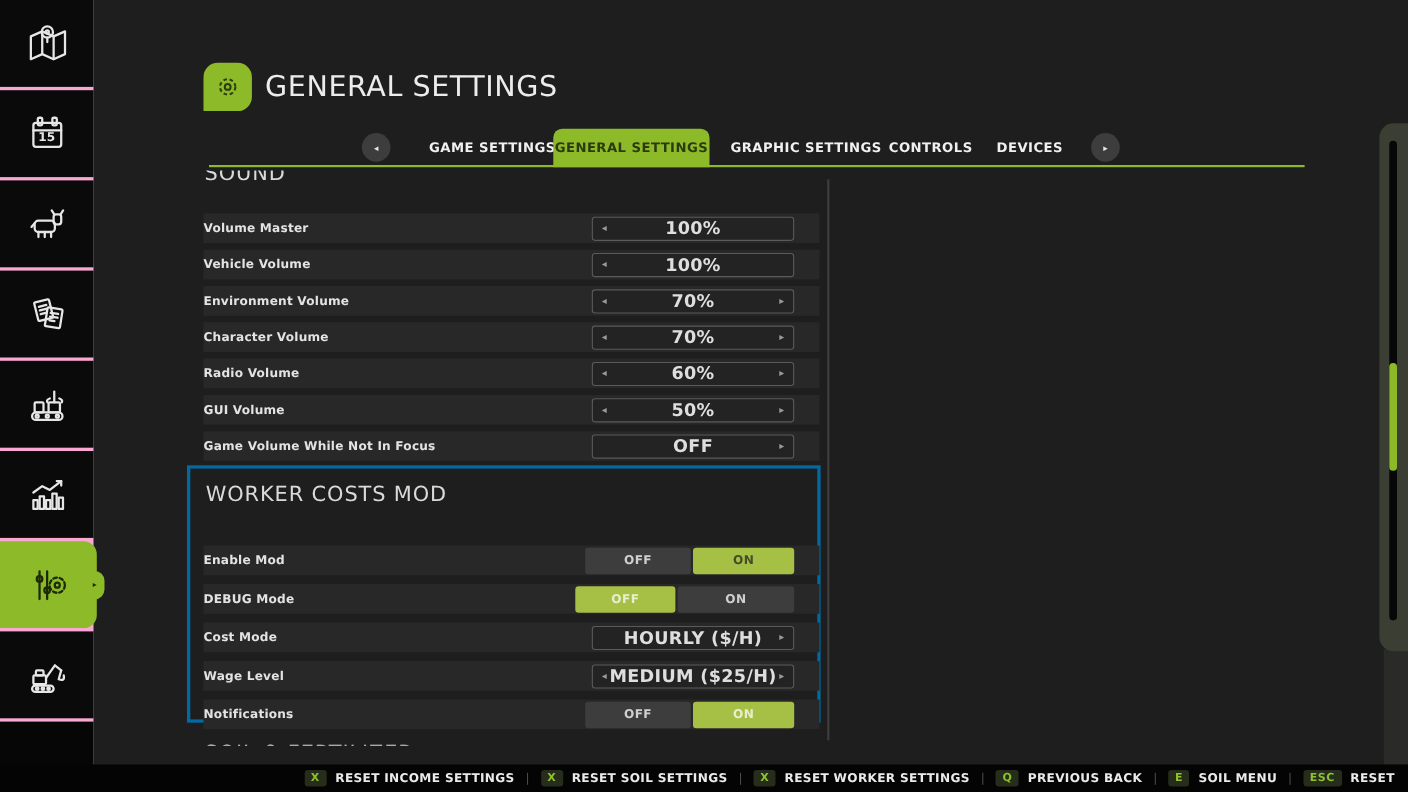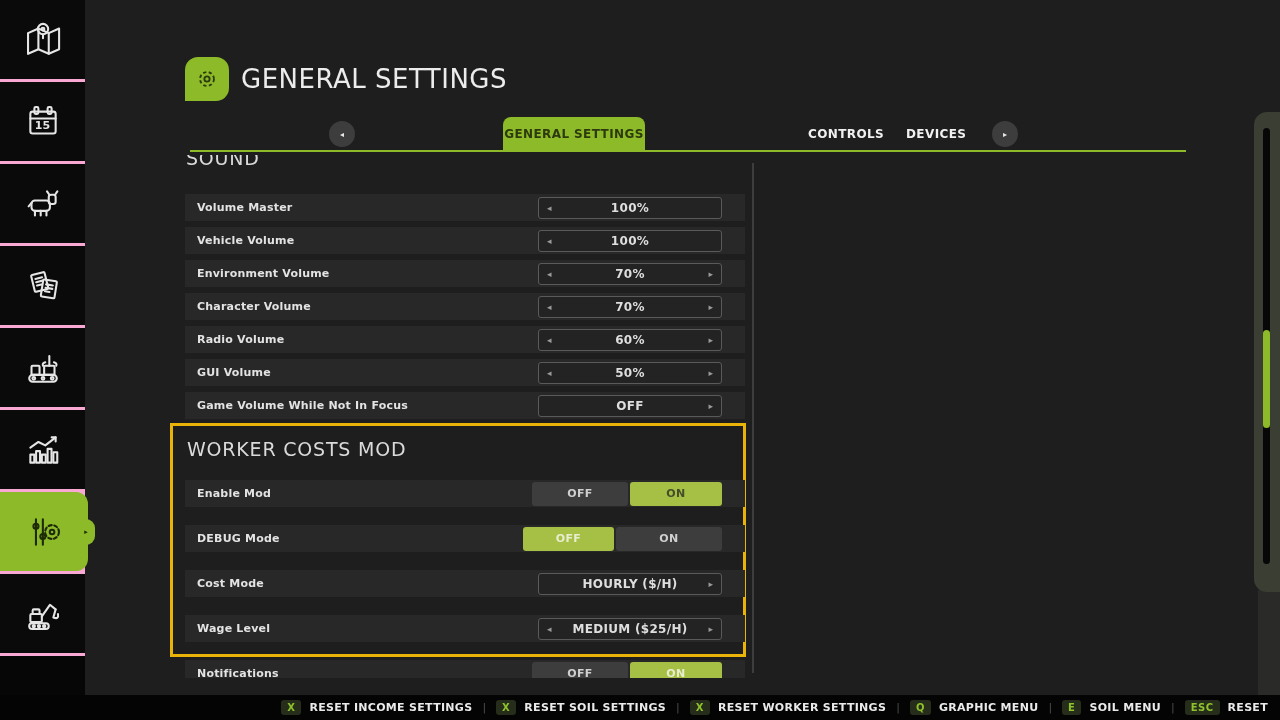--- a/index.html
+++ b/index.html
@@ -61,34 +61,34 @@
   }
   .tab-underline{ position:absolute; left:105px; top:33px; width:996px; height:2px; background:#8dba28; }
 
   
   .content{ position:absolute; left:83px; top:155px; width:592px; height:523px; overflow:hidden; }
   .section-title{
     position:absolute; font-size:19px; font-weight:400; color:#dadada; letter-spacing:0.8px; white-space:nowrap;
   }
   .rows{ position:absolute; width:560px; display:flex; flex-direction:column; }
   .rows.sound{ left:17px; top:39px; gap:6px; }
-  .rows.worker{ left:12px; top:54px; gap:18px; }
+  .rows.worker{ left:12px; top:70px; gap:8px; }
   .setting-row{
     position:relative; height:27px; background:#282828;
     display:flex; align-items:center;
   }
-  .row-label{ margin-left:12px; font-size:11px; font-weight:700; color:#e3e3e3; letter-spacing:0.2px; }
+  .row-label{ margin-left:0; font-size:11px; font-weight:700; color:#e3e3e3; letter-spacing:0.2px; }
 
   .stepper{
     position:absolute; right:23px; top:50%; transform:translateY(-50%);
     width:184px; height:22px; background:#232323;
     border:1px solid #5a5a5a; border-radius:3px;
     display:flex; align-items:center; justify-content:center; cursor:pointer;
   }
-  .stepper .val{ font-size:12px; font-weight:700; color:#dedede; letter-spacing:0.3px; }
+  .stepper .val{ font-size:16px; font-weight:700; color:#dedede; letter-spacing:0.3px; }
   .arr{
     position:absolute; top:50%; transform:translateY(-50%);
     font-size:9px; color:#9a9a9a; cursor:pointer;
   }
   .arr.left{ left:8px; } .arr.right{ right:8px; }
 
   .toggle{
     position:absolute; right:23px; top:50%; transform:translateY(-50%);
     display:flex; gap:2px; cursor:pointer;
   }
@@ -97,21 +97,21 @@
     display:flex; align-items:center; justify-content:center;
     font-size:11px; font-weight:700; color:#cfcfcf; letter-spacing:0.4px;
   }
   .toggle .seg.off{ width:96px; } .toggle .seg.on{ width:92px; }
   .toggle.wide .seg.off{ width:91px; } .toggle.wide .seg.on{ width:106px; }
   .seg.selected{ background:#a6bf45; color:#e9edcf; }
   .seg.selected.dark-text{ color:#454d2a; }
 
   .worker-outline{
     position:absolute; left:2px; top:268px; width:576px; height:234px;
-    border:3px solid #eab308;
+    border:3px solid #0369a1;
   }
   .worker-outline .section-title{ left:14px; top:12px; }
 
   .thin-scrollline{ position:absolute; left:584px; top:8px; width:2px; height:510px; background:#3d3d3d; }
 
   
   .edge-strip{ position:absolute; right:0; top:590px; width:22px; height:105px; background:#2a2a28; }
   .edge-scrollbar{
     position:absolute; right:0; top:112px; width:26px; height:480px;
     background:#3a3e33; border-radius:13px 0 0 13px; cursor:pointer;
@@ -239,21 +239,23 @@
         <circle cx="22" cy="22" r="9" stroke-dasharray="4.2 3.2"></circle>
         <circle cx="22" cy="22" r="3.4"></circle>
       </svg>
     </div>
     <h1 class="page-title">GENERAL SETTINGS</h1>
 
     <nav class="tabbar">
       <button class="nav-circle" style="left:244px; top:4px;">
         <span>◂</span>
       </button>
+      <div class="tab" style="left:305px;">GAME SETTINGS</div>
       <div class="tab active" style="left:418px; width:142px;">GENERAL SETTINGS</div>
+      <div class="tab" style="left:579px;">GRAPHIC SETTINGS</div>
       <div class="tab" style="left:723px;text-align:center;">CONTROLS</div>
       <div class="tab" style="left:821px;">DEVICES</div>
       <button class="nav-circle" style="left:907px; top:4px;">
         <span>▸</span>
       </button>
       <div class="tab-underline"></div>
     </nav>
 
     <div class="content">
 
@@ -381,21 +383,21 @@
       <span class="hint-label">RESET SOIL SETTINGS</span>
     </div>
     <span class="sep">|</span>
     <div class="hint">
       <span class="keycap">X</span>
       <span class="hint-label">RESET WORKER SETTINGS</span>
     </div>
     <span class="sep">|</span>
     <div class="hint">
       <span class="keycap">Q</span>
-      <span class="hint-label">GRAPHIC MENU</span>
+      <span class="hint-label">PREVIOUS BACK</span>
     </div>
     <span class="sep">|</span>
     <div class="hint">
       <span class="keycap">E</span>
       <span class="hint-label">SOIL MENU</span>
     </div>
     <span class="sep">|</span>
     <div class="hint">
       <span class="keycap">ESC</span>
       <span class="hint-label">RESET</span>

